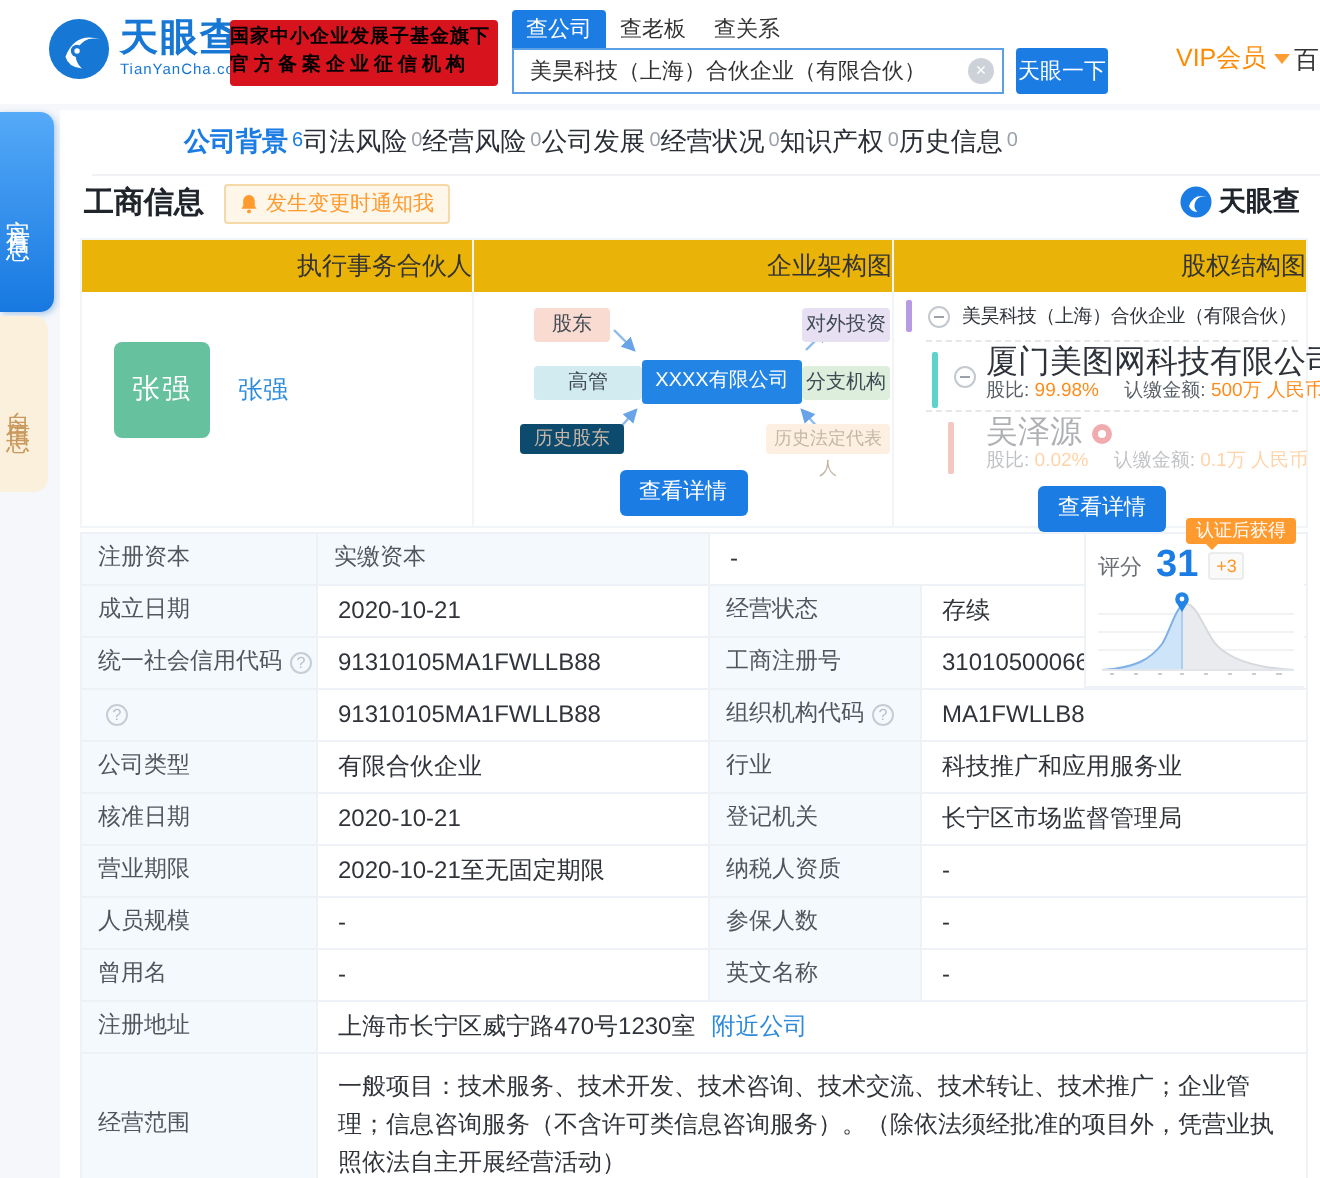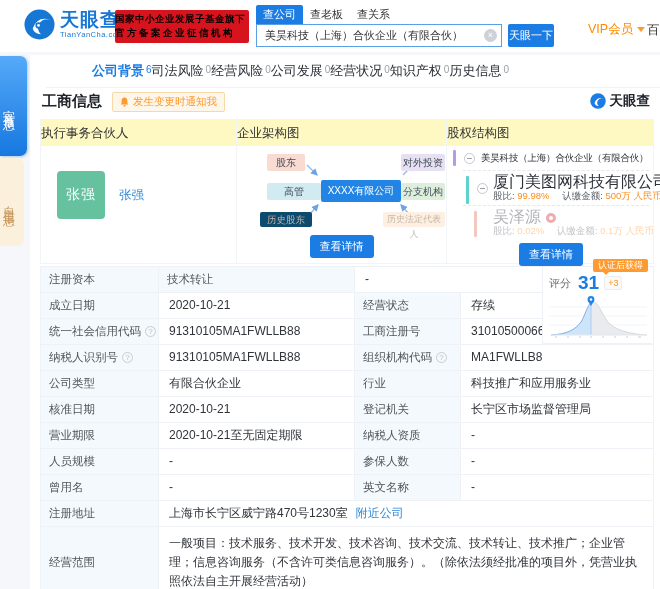--- a/index.html
+++ b/index.html
@@ -58,21 +58,21 @@
     color:#ff9a2e; font-size:10.5px; padding:2px 7px; border-radius:2px; cursor:pointer; }
   .bell { margin-right:4px; width:9px; height:10px; }
   .brand-mark { margin-left:auto; display:flex; align-items:center; }
   .brand-mark svg { width:16px; height:16px; }
   .brand-name { font-size:13.5px; font-weight:bold; color:#20242b; margin-left:4px; }
   
   .panels { position:absolute; top:64px; left:10px; right:6px; height:145px; display:grid;
     grid-template-columns:196px 210px 1fr; border:1px solid #f1f5f8; }
   .panel { border-right:1px solid #f1f5f8; }
   .panel:last-child { border-right:none; }
-  .panel-h { height:26px; line-height:26px; text-align:left; background:#fef9c3; font-size:12.5px; color:#333; }
+  .panel-h { height:26px; line-height:26px; text-align:right; background:#eab308; font-size:12.5px; color:#333; }
   .panel-b { position:relative; height:117px; }
   
   .avatar { position:absolute; left:16px; top:25px; width:48px; height:48px; border-radius:4px; background:#66c19f;
     color:#fff; font-size:14px; display:flex; align-items:center; justify-content:center; letter-spacing:1px; cursor:pointer;}
   .partner-name { position:absolute; left:78px; top:41px; font-size:12.5px; color:#2c8bdd; cursor:pointer; }
   
   .s-box { position:absolute; font-size:10px; color:#414b55; text-align:center; line-height:17px; height:17px;
     border-radius:2px; }
   .sb-shareholder { left:30px; top:8px;  width:38px; background:#fadbd2; }
   .sb-exec        { left:30px; top:37px; width:54px; background:#d2ebf0; }
@@ -280,21 +280,21 @@
       </div>
     </div>
   </div>
 
   <div class="info-table">
     <div class="trow">
       <div class="tl">
           <span>注册资本</span>
         </div>
       <div class="tl">
-          <span>技术转让</span>
+          <span>实缴资本</span>
         </div>
       <div class="tv">-</div>
     </div>
     <div class="trow">
       <div class="tl">
           <span>成立日期</span>
         </div>
       <div class="tv">2020-10-21</div>
       <div class="tl">
           <span>经营状态</span>
@@ -307,21 +307,20 @@
           <span class="help-icon">?</span>
         </div>
       <div class="tv">91310105MA1FWLLB88</div>
       <div class="tl">
           <span>工商注册号</span>
         </div>
       <div class="tv">310105000666409</div>
     </div>
     <div class="trow">
       <div class="tl">
-          <span>纳税人识别号</span>
           <span class="help-icon">?</span>
         </div>
       <div class="tv">91310105MA1FWLLB88</div>
       <div class="tl">
           <span>组织机构代码</span>
           <span class="help-icon">?</span>
         </div>
       <div class="tv">MA1FWLLB8</div>
     </div>
     <div class="trow">

